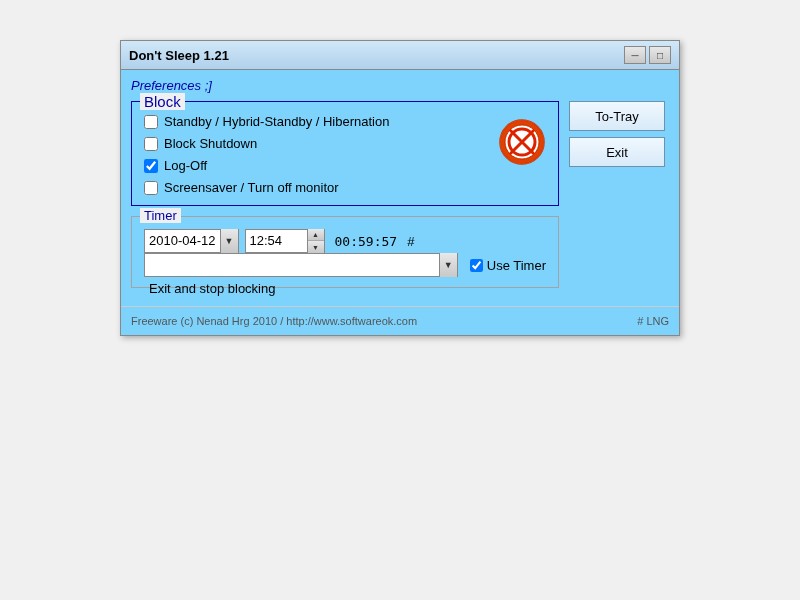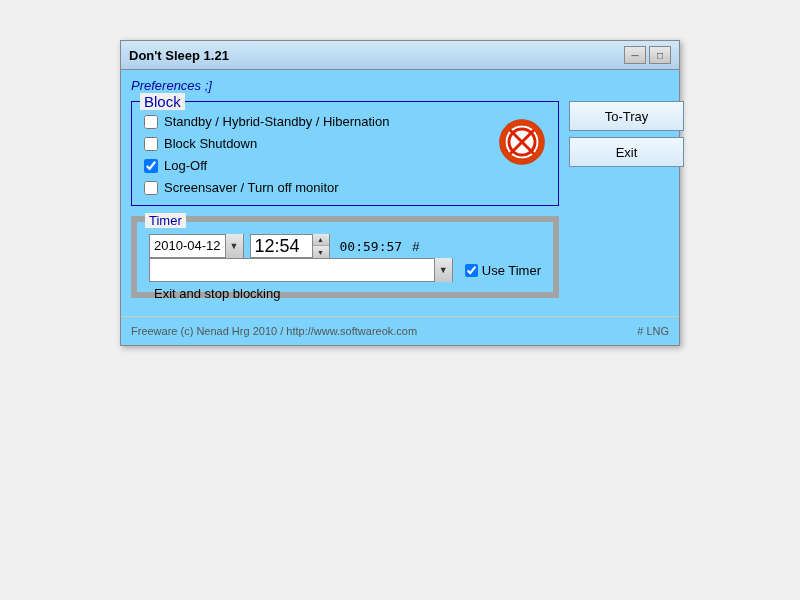--- a/index.html
+++ b/index.html
@@ -140,34 +140,34 @@
       flex-shrink: 0;
       margin-top: 8px;
     }
 
     .stop-icon {
       width: 48px;
       height: 48px;
     }
 
     .right-btn {
-      width: 115px;
+      width: 96px;
       height: 30px;
       background: linear-gradient(to bottom, #f0f8ff, #d8eaf8);
       border: 1px solid #7090b0;
       cursor: pointer;
       font-size: 13px;
       color: #000;
       display: flex;
       align-items: center;
       justify-content: center;
     }
 
     .timer-group {
-      border: 6px solid #a3a3a3;
+      border: 1px solid #a3a3a3;
       padding: 8px 12px 10px 12px;
       position: relative;
       margin-top: 10px;
     }
 
     .timer-legend {
       position: absolute;
       top: -9px;
       left: 8px;
       background: #f0f0f0;
@@ -222,21 +222,21 @@
       display: flex;
       align-items: center;
       border: 1px solid #888;
       background: #fff;
       height: 24px;
       width: 80px;
     }
 
     .time-text {
       padding: 0 4px;
-      font-size: 18px;
+      font-size: 13px;
       flex: 1;
       line-height: 24px;
     }
 
     .time-arrows {
       display: flex;
       flex-direction: column;
       border-left: 1px solid #888;
       height: 24px;
     }

